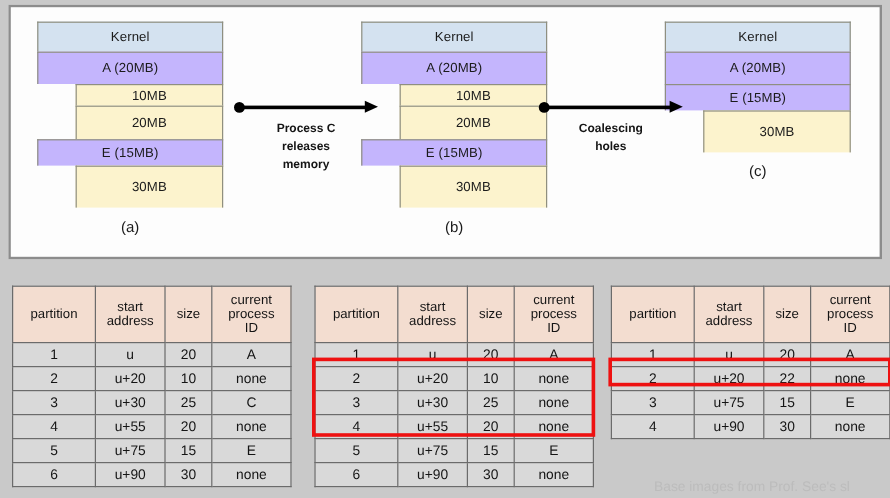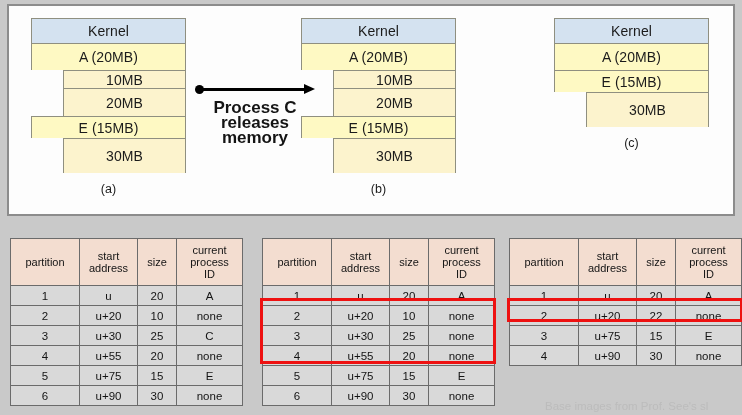--- a/index.html
+++ b/index.html
@@ -36,28 +36,28 @@
   .mem-col.col-b { left: 292px; }
   .mem-col.col-c { left: 545px; }
 
   .mem-block {
     box-sizing: border-box;
     border: 1px solid #8f8f80;
     border-bottom: none;
     display: flex;
     align-items: center;
     justify-content: center;
-    font-size: 14px;
+    font-size: 11px;
     color: #1b1b1b;
     letter-spacing: 0.1px;
     white-space: nowrap;
   }
   .mem-block:last-of-type { border-bottom: 1px solid #8f8f80; }
   .mem-block.kernel { background: #d4e2f0; }
-  .mem-block.proc   { background: #fef9c3; }
+  .mem-block.proc   { background: #c4b5fd; }
   .mem-block.hole   { background: #fcf3cd; margin-left: 32px; }
 
   .mem-caption {
     text-align: center;
     font-size: 12.5px;
     color: #1b1b1b;
     margin-top: 9px;
   }
 
   .hl-55 {
@@ -101,21 +101,21 @@
     right: 0px;
     top: 0px;
     width: 0;
     height: 0;
     border-top: 5.5px solid transparent;
     border-bottom: 5.5px solid transparent;
     border-left: 11px solid #000;
   }
   .arrow-label {
     margin-top: 4px;
-    font-size: 17px;
+    font-size: 10px;
     font-weight: bold;
     color: #141414;
     line-height: 15px;
   }
 
   
   .tables-area {
     position: absolute;
     left: 0;
     top: 228px;
@@ -221,20 +221,28 @@
 
   <div class="arrow-group g1">
     <div class="arrow-line">
       <span class="dot"></span>
       <span class="shaft"></span>
       <span class="head"></span>
     </div>
     <div class="arrow-label">Process C<br>releases<br>memory</div>
   </div>
 
+  <div class="arrow-group g2">
+    <div class="arrow-line">
+      <span class="dot"></span>
+      <span class="shaft"></span>
+      <span class="head"></span>
+    </div>
+    <div class="arrow-label">Coalescing<br>holes</div>
+  </div>
 
 </div>
 
 <div class="tables-area">
   <div class="ptable-wrap t1">
       <table class="ptable">
         <thead>
           <tr>
             <th class="c-partition">partition</th>
             <th class="c-start">start<br>address</th>

